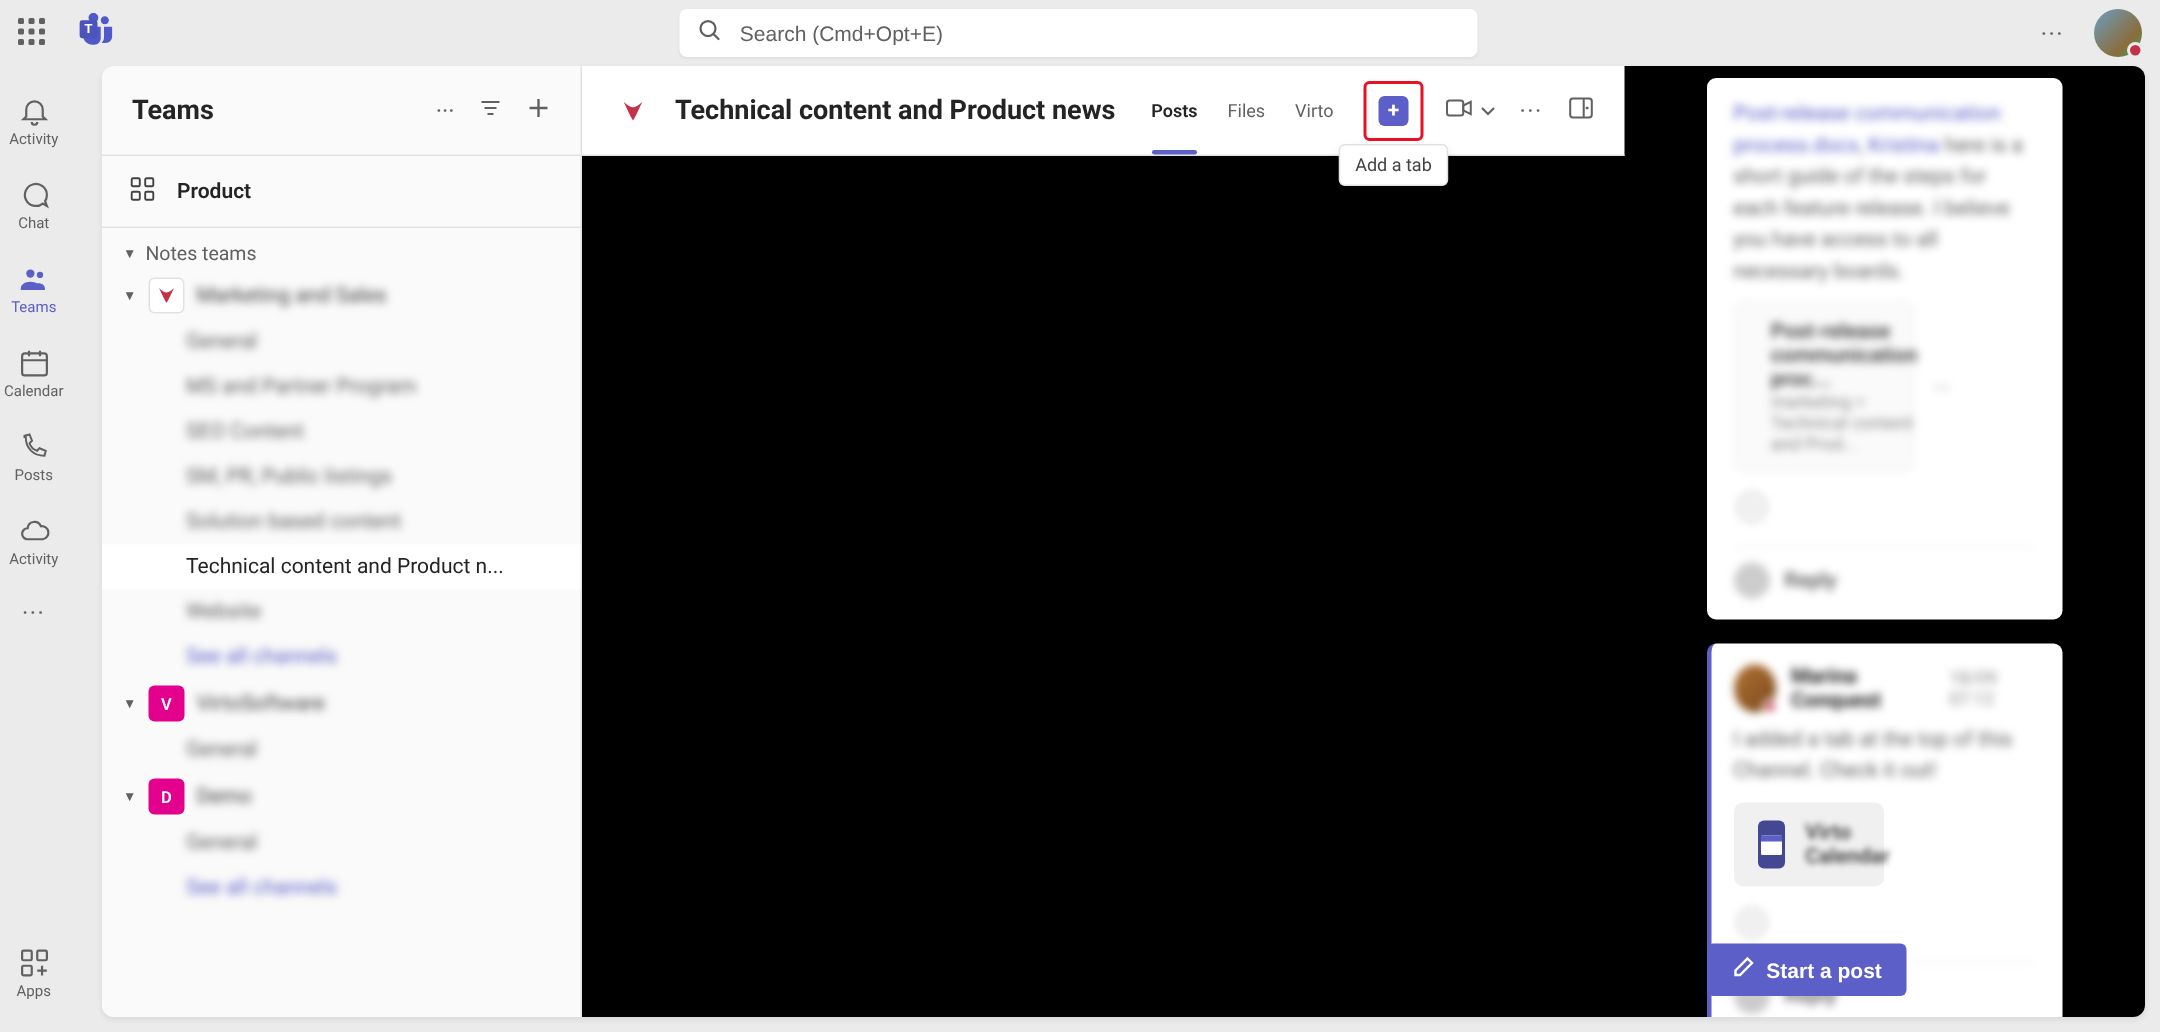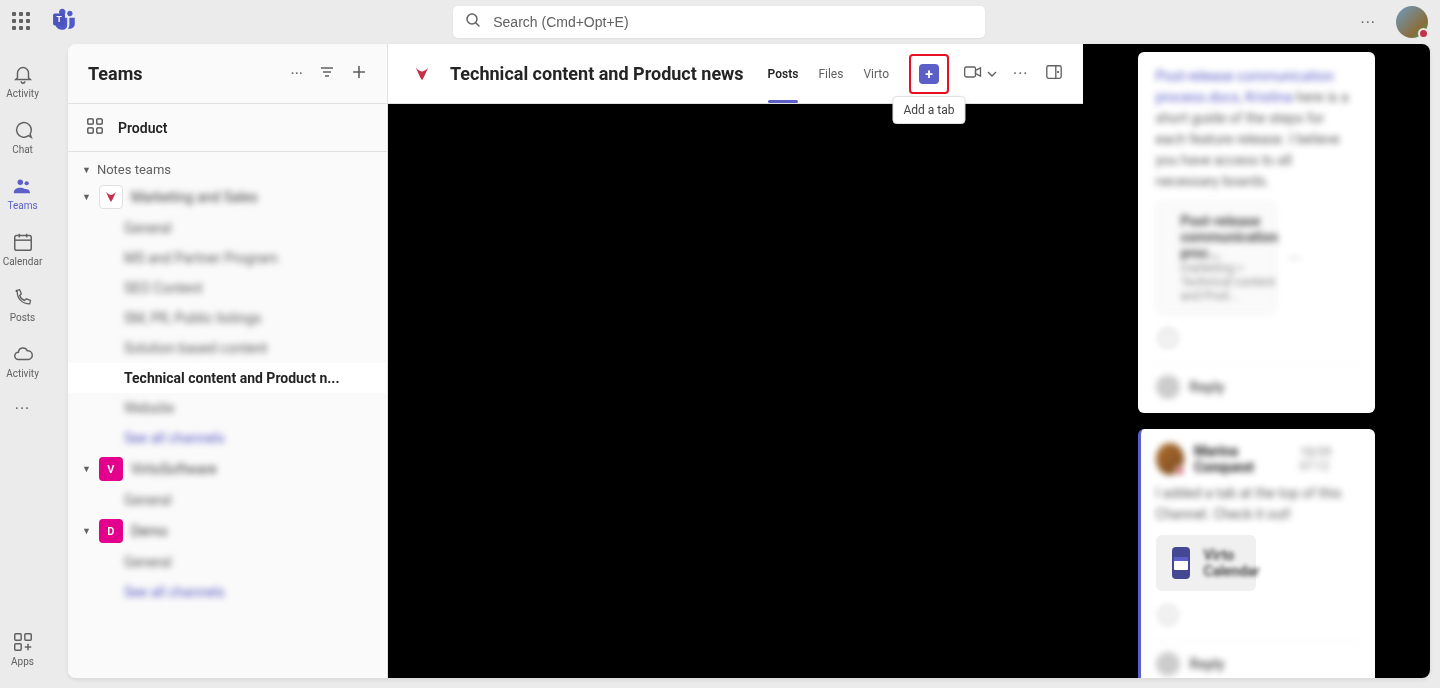--- a/index.html
+++ b/index.html
@@ -38,21 +38,21 @@
   .sb-actions { display:flex; gap:16px; color:#616161; }
   .sb-actions span { cursor:pointer; }
   .sb-discover { height: 48px; display:flex; align-items:center; padding: 0 18px; gap: 14px; color:#242424; font-weight:600; font-size:14px; border-bottom: 1px solid #e1e1e1; cursor:pointer; }
   .sb-section { padding: 10px 14px 4px; font-size:13px; color:#616161; display:flex; align-items:center; gap:6px; }
   .tri { font-size: 9px; color:#616161; }
   .team-row { display:flex; align-items:center; padding: 4px 14px; gap:8px; font-size:14px; color:#424242; cursor:pointer; height:32px; }
   .team-avatar { width: 24px; height:24px; border-radius:4px; display:flex; align-items:center; justify-content:center; font-size:11px; font-weight:600; color:#fff; }
   .team-avatar.virto { background:#fff; border:1px solid #e1e1e1; }
   .team-avatar.pink { background:#e3008c; }
   .chan-row { display:flex; align-items:center; padding: 0 14px 0 56px; font-size:14px; color:#616161; cursor:pointer; height:30px; }
-  .chan-row.sel { background:#fff; color:#242424; font-weight: 700; }
+  .chan-row.sel { background:#fff; color:#242424; font-weight: 400; }
   .chan-row.link { color:#5b5fc7; }
   .blurred { filter: blur(3px); }
   
   
   .content { flex:1; display:flex; flex-direction:row; background:#000000; position:relative; }
   .tabbar { height: 60px; border-bottom: 1px solid #e1e1e1; display:flex; align-items:center; padding: 0 20px; gap:14px; background:#fff; }
   .ch-avatar { width:28px; height:28px; border-radius:4px; background:#fff; display:flex; align-items:center; justify-content:center; }
   .ch-title { font-size: 18px; font-weight:700; color:#242424; margin-right: 6px; }
   .tabs { display:flex; gap:20px; margin-left: 4px; align-items:center; height:100%; }
   .tab { font-size:12px; color:#616161; cursor:pointer; height:100%; display:flex; align-items:center; position:relative; }
@@ -345,15 +345,23 @@
             </div>
           <div class="card-title">Virto Calendar</div>
         </div>
         <div class="reaction-row"><span class="react-chip"></span></div>
         <div class="reply-row">
           <div class="reply-av"></div>
           <div class="reply-txt">Reply</div>
         </div>
       </div>
 
+      <div class="compose-row">
+        <button class="start-post-btn">
+          <span><svg width="16" height="16" viewBox="0 0 16 16" fill="none" stroke="#fff" stroke-width="1.6">
+                <path d="M11 2l3 3-8 8H3v-3l8-8z"></path>
+              </svg></span>
+          <span>Start a post</span>
+        </button>
+      </div>
     </div>
   </div>
 </div>
 
 </body></html>

